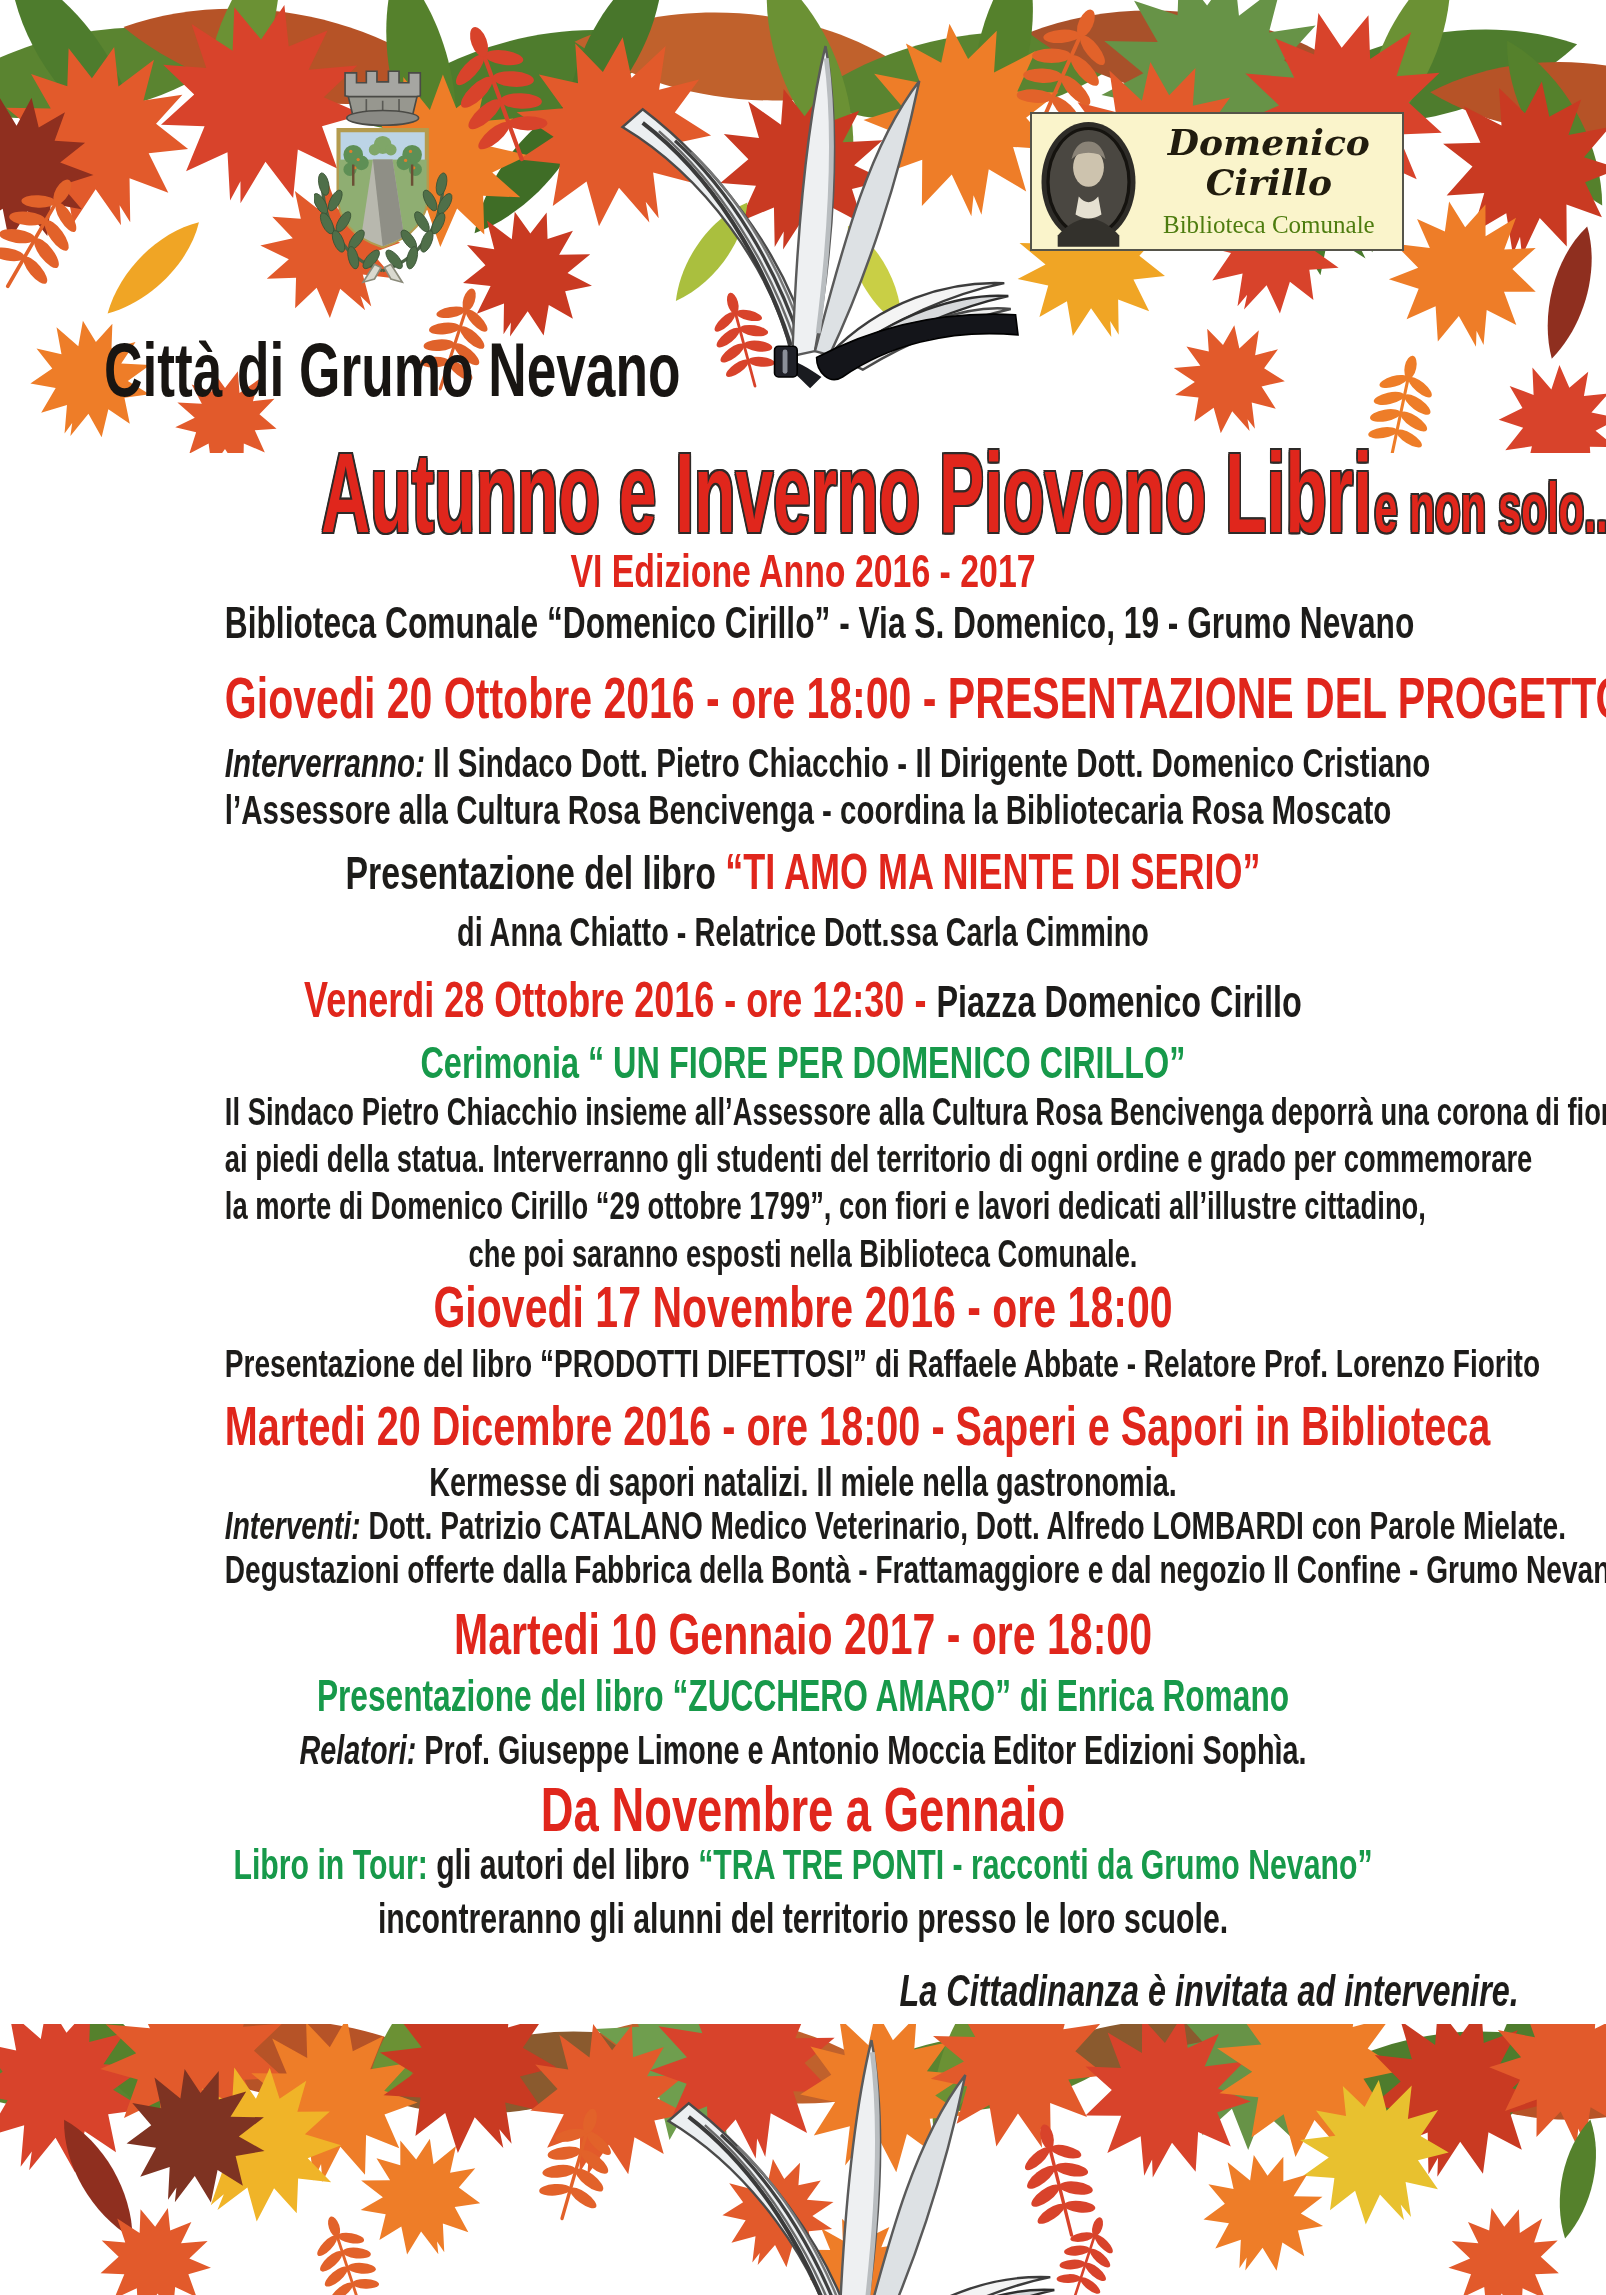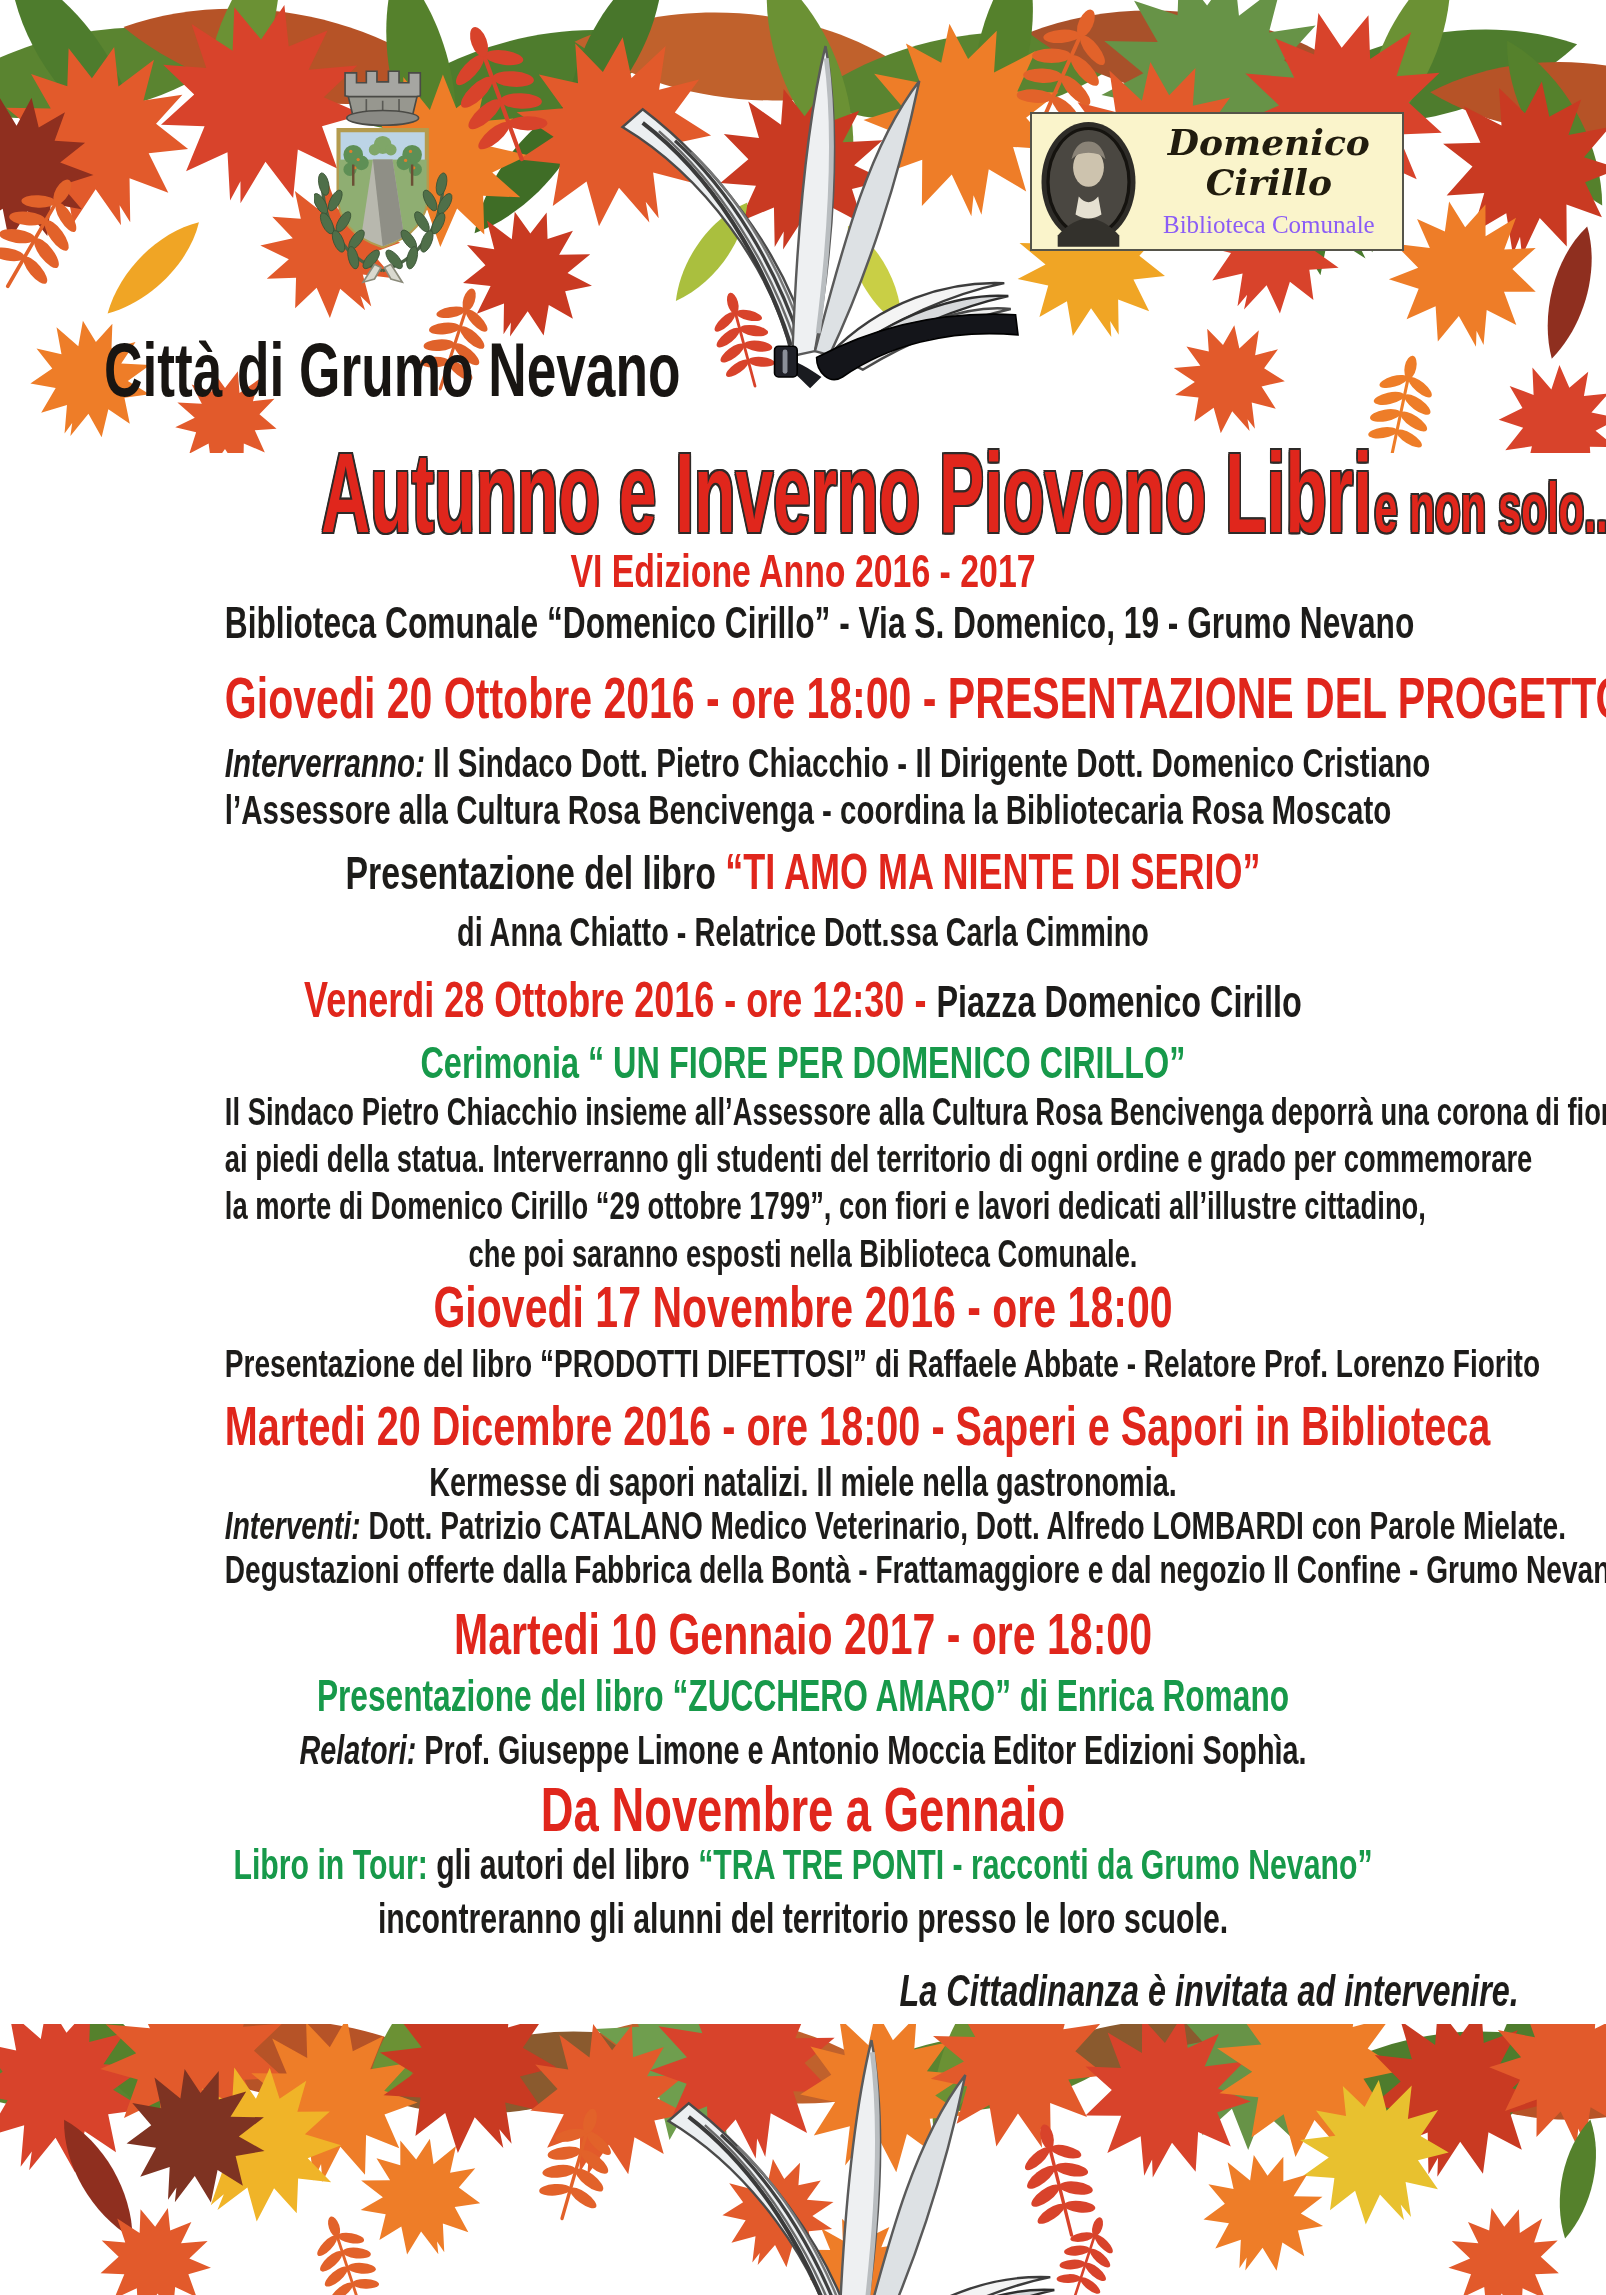--- a/index.html
+++ b/index.html
@@ -30,21 +30,21 @@
     background:#faf4cb;border:2.4px solid #55544a;box-sizing:border-box;
     display:flex;align-items:center;
   }
   .logo-portrait{flex:0 0 107px;height:130px;margin-left:3.2px;}
   .logo-text{flex:1;text-align:center;padding-right:6.5px;}
   .logo-name{
     font-family:"DejaVu Serif", serif;font-style:italic;font-weight:bold;
     font-size:36px;color:#211c0e;line-height:1.1;
   }
   .logo-sub{
-    font-family:"Liberation Serif", serif;font-size:25px;color:#8b5cf6;
+    font-family:"Liberation Serif", serif;font-size:25px;color:#4d7c0f;
     line-height:1.2;margin-top:8px;
   }
 
   .city{
     position:absolute;left:104px;top:332px;z-index:4;font-weight:bold;
     font-size:76px;line-height:1;white-space:nowrap;color:#181512;
     transform:scaleX(0.70);transform-origin:0 0;
   }
   .txt{z-index:4;}
   .title{top:437px;transform:scaleX(0.60);}

